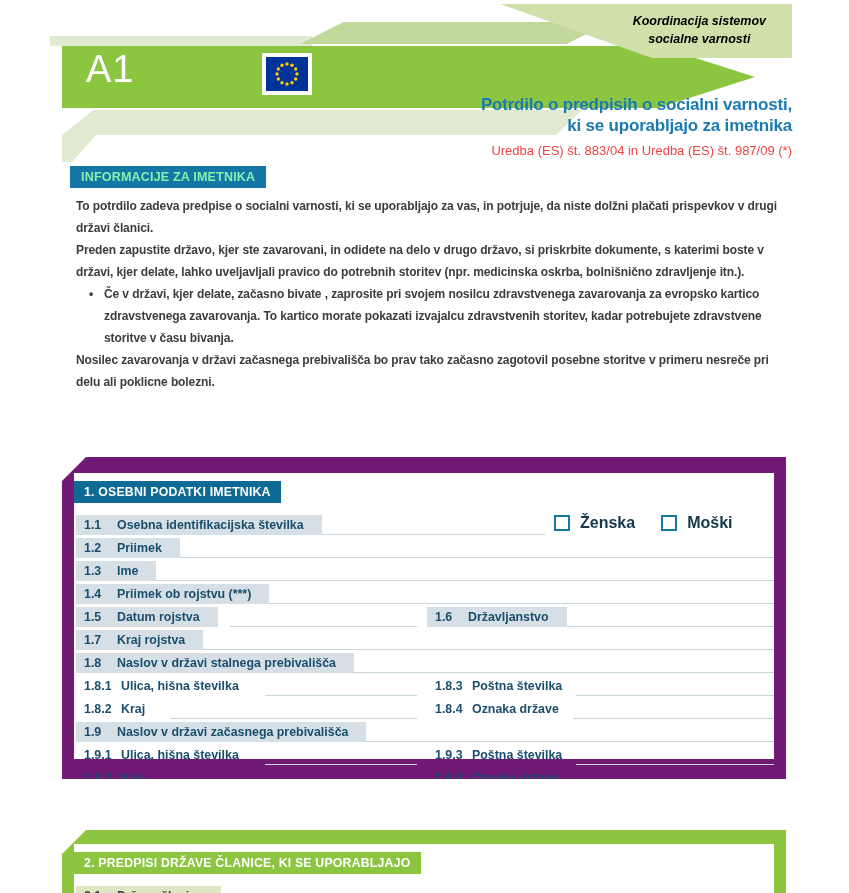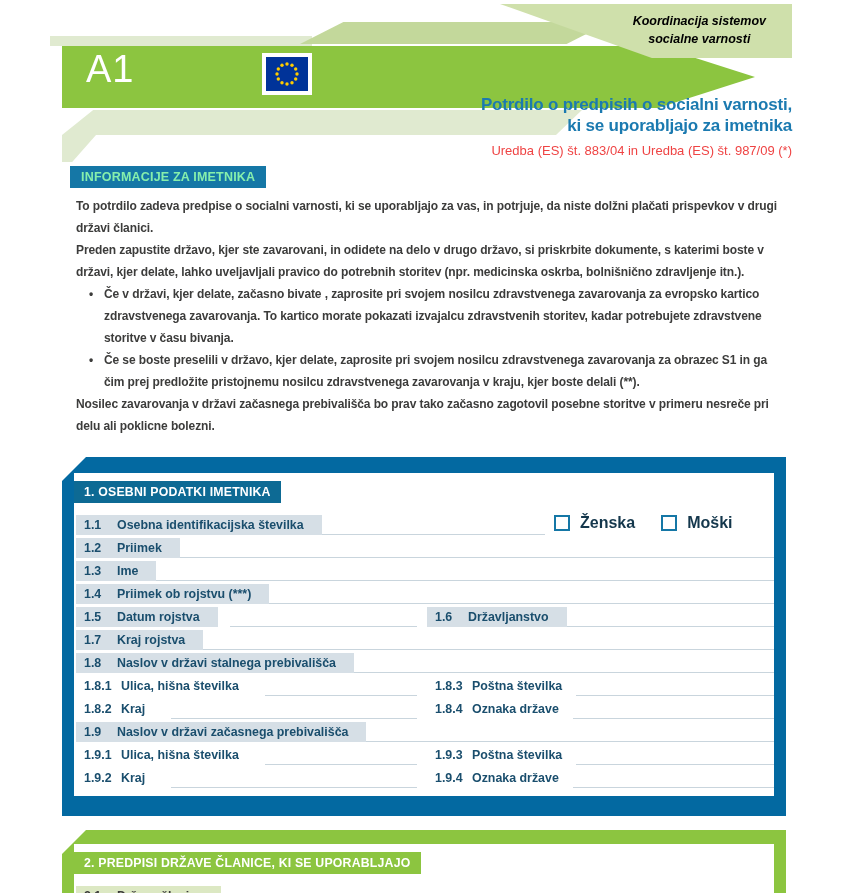--- a/index.html
+++ b/index.html
@@ -33,21 +33,21 @@
               font-weight:bold;font-size:12.5px;padding:4px 11px;letter-spacing:0.2px;}
 
   .body-text{position:absolute;left:76px;top:195px;width:714px;font-size:12px;font-weight:bold;
              color:#3c3c3b;line-height:22px;letter-spacing:-0.1px;}
   .body-text p{margin:0;}
   .bullet{position:relative;padding-left:28px;}
   .bullet::before{content:"\2022";position:absolute;left:13px;}
 
   
   .sec{position:absolute;left:62px;width:724px;}
-  .sec-blue{top:457px;height:359px;background:#0369a1;
+  .sec-blue{top:457px;height:322px;background:#701a75;
             clip-path:polygon(24px 0,100% 0,100% 100%,0 100%,0 24px);}
   .sec-green{top:830px;height:140px;background:#8cc540;
              clip-path:polygon(24px 0,100% 0,100% 100%,0 100%,0 24px);}
   .panel{position:absolute;left:12px;right:12px;top:16px;bottom:20px;background:#fff;}
   .sec-green .panel{top:14px;bottom:0;}
   .badge{display:inline-block;color:#fff;font-weight:bold;font-size:12.3px;padding:4px 10px;
          margin:8px 0 9px 0;letter-spacing:0.2px;}
   .badge-blue{background:#0d6a94;}
   .badge-green{background:#8cc540;text-align:right;}
 
@@ -111,21 +111,20 @@
     <div class="title-line">Potrdilo o predpisih o socialni varnosti,</div>
     <div class="title-line">ki se uporabljajo za imetnika</div>
     <div class="subtitle">Uredba (ES) št. 883/04 in Uredba (ES) št. 987/09 (*)</div>
   </div>
 
   <div class="info-badge">INFORMACIJE ZA IMETNIKA</div>
   <div class="body-text">
     <p>To potrdilo zadeva predpise o socialni varnosti, ki se uporabljajo za vas, in potrjuje, da niste dolžni plačati prispevkov v drugi državi članici.</p>
     <p>Preden zapustite državo, kjer ste zavarovani, in odidete na delo v drugo državo, si priskrbite dokumente, s katerimi boste v državi, kjer delate, lahko uveljavljali pravico do potrebnih storitev (npr. medicinska oskrba, bolnišnično zdravljenje itn.).</p>
     <div class="bullet"><span>Če v državi, kjer delate, začasno bivate , zaprosite pri svojem nosilcu zdravstvenega zavarovanja za evropsko kartico zdravstvenega zavarovanja. To kartico morate pokazati izvajalcu zdravstvenih storitev, kadar potrebujete zdravstvene storitve v času bivanja.</span></div>
-    <div class="bullet"><span>Če se boste preselili v državo, kjer delate, zaprosite pri svojem nosilcu zdravstvenega zavarovanja za obrazec S1 in ga čim prej predložite pristojnemu nosilcu zdravstvenega zavarovanja v kraju, kjer boste delali (**).</span></div>
     <p>Nosilec zavarovanja v državi začasnega prebivališča bo prav tako začasno zagotovil posebne storitve v primeru nesreče pri delu ali poklicne bolezni.</p>
   </div>
 
   <div class="sec sec-blue">
     <div class="panel">
       <div class="badge badge-blue">1. OSEBNI PODATKI IMETNIKA</div>
       <div class="rows">
 
         <div class="frow row-gender">
           <span class="chip">

